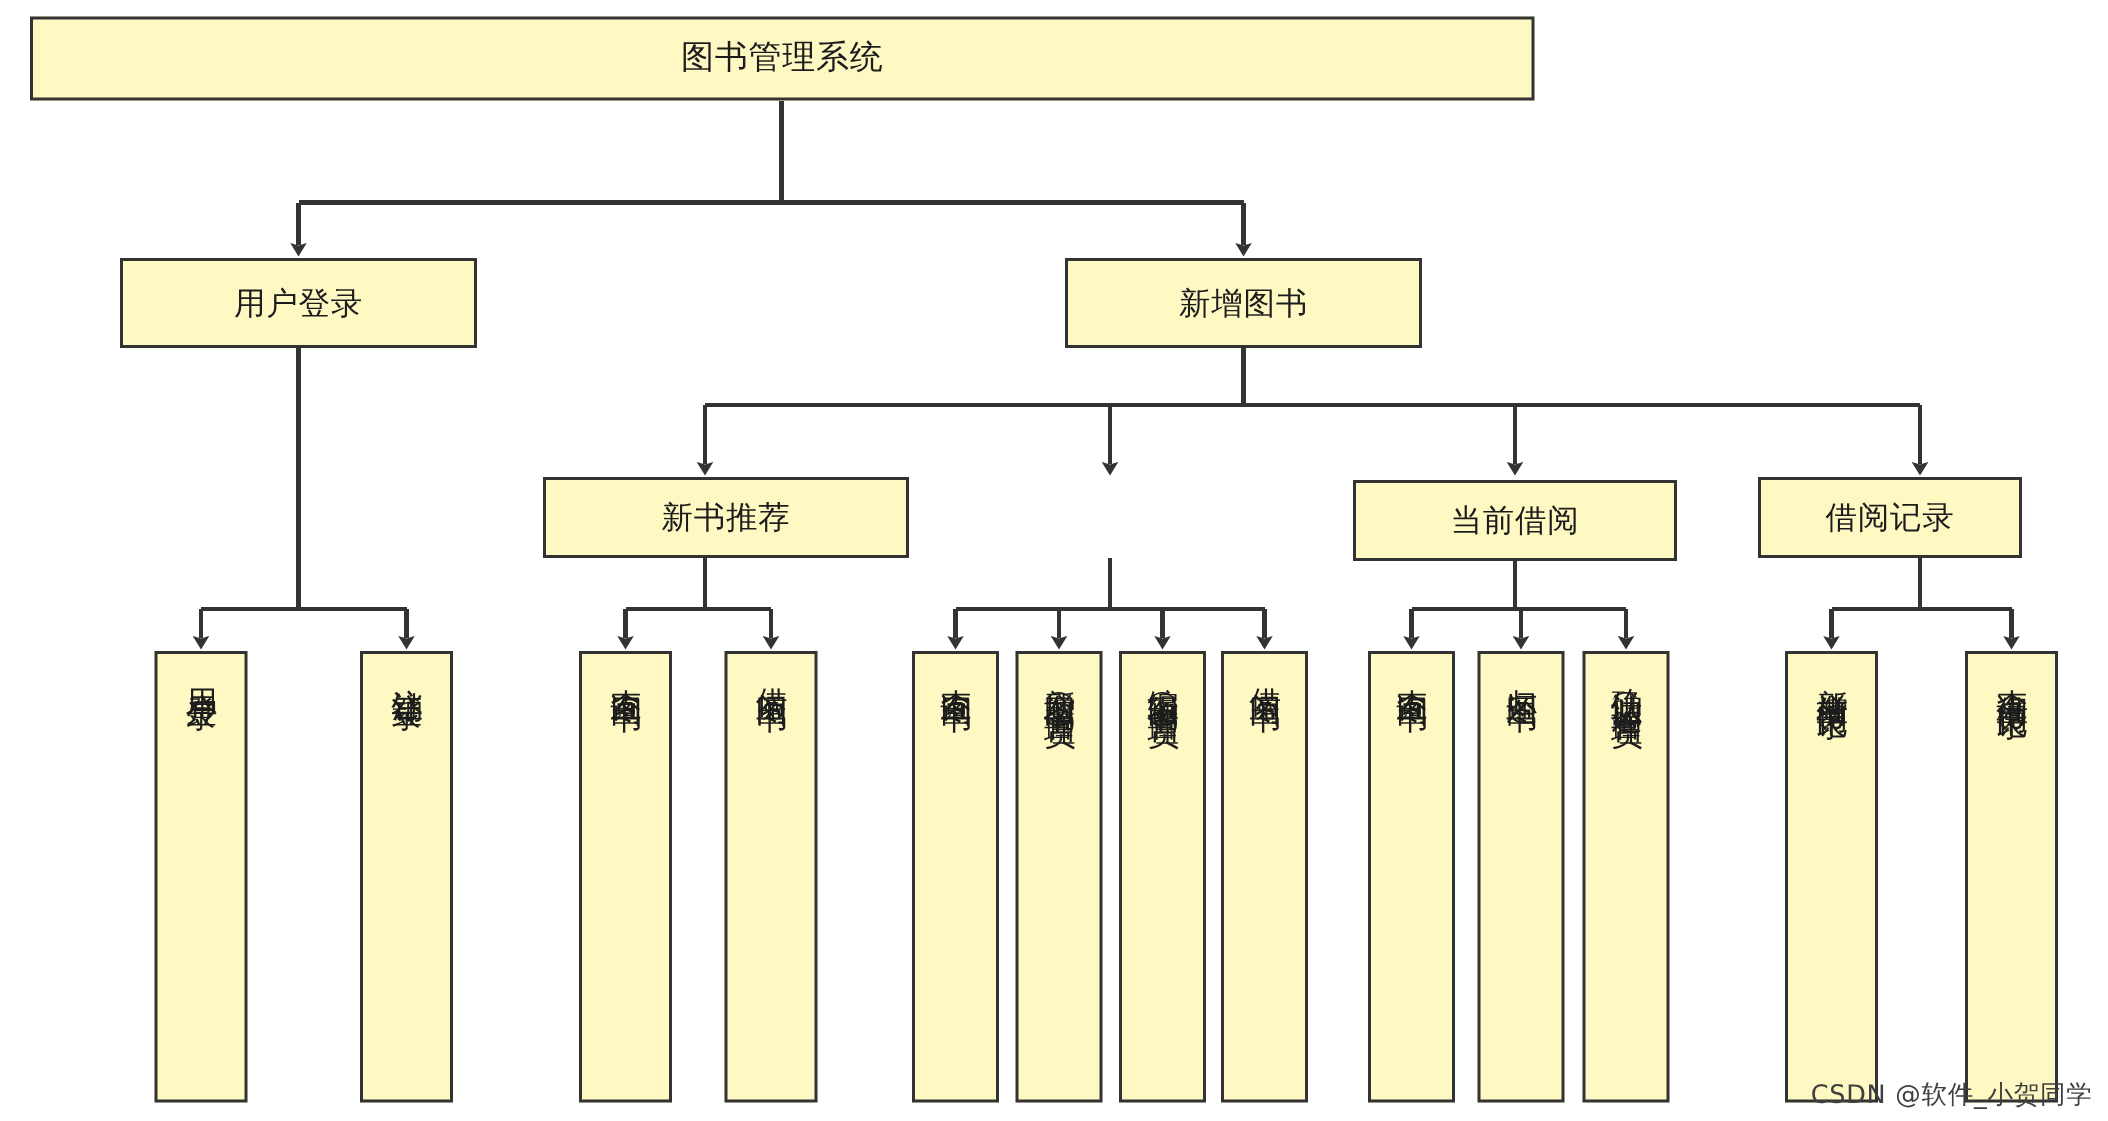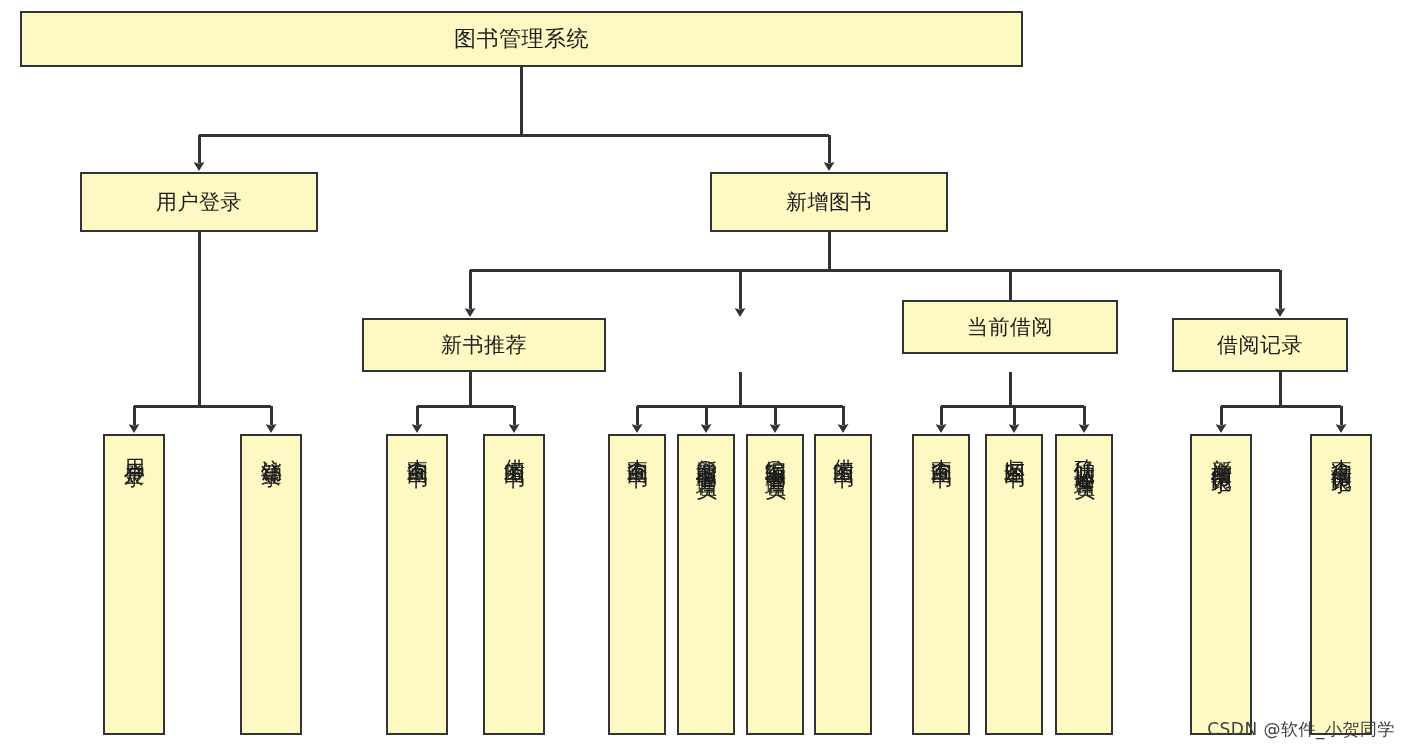--- a/index.html
+++ b/index.html
@@ -137,21 +137,21 @@
   <div class="node horiz" style="left:80px; top:172px; width:238px; height:60px;">
     <span class="label">用户登录</span>
   </div>
   <div class="node horiz" style="left:710px; top:172px; width:238px; height:60px;">
     <span class="label">新增图书</span>
   </div>
 
   <div class="node horiz" style="left:362px; top:318px; width:244px; height:54px;">
     <span class="label">新书推荐</span>
   </div>
-  <div class="node horiz" style="left:902px; top:300px; width:216px; height:54px;">
+  <div class="node horiz" style="left:902px; top:320px; width:216px; height:54px;">
     <span class="label">当前借阅</span>
   </div>
   <div class="node horiz" style="left:1172px; top:318px; width:176px; height:54px;">
     <span class="label">借阅记录</span>
   </div>
 
   <div class="node vert" style="left:103px; top:434px; width:62px; height:301px;">
     <span class="label">用户登录</span>
   </div>
   <div class="node vert" style="left:240px; top:434px; width:62px; height:301px;">

